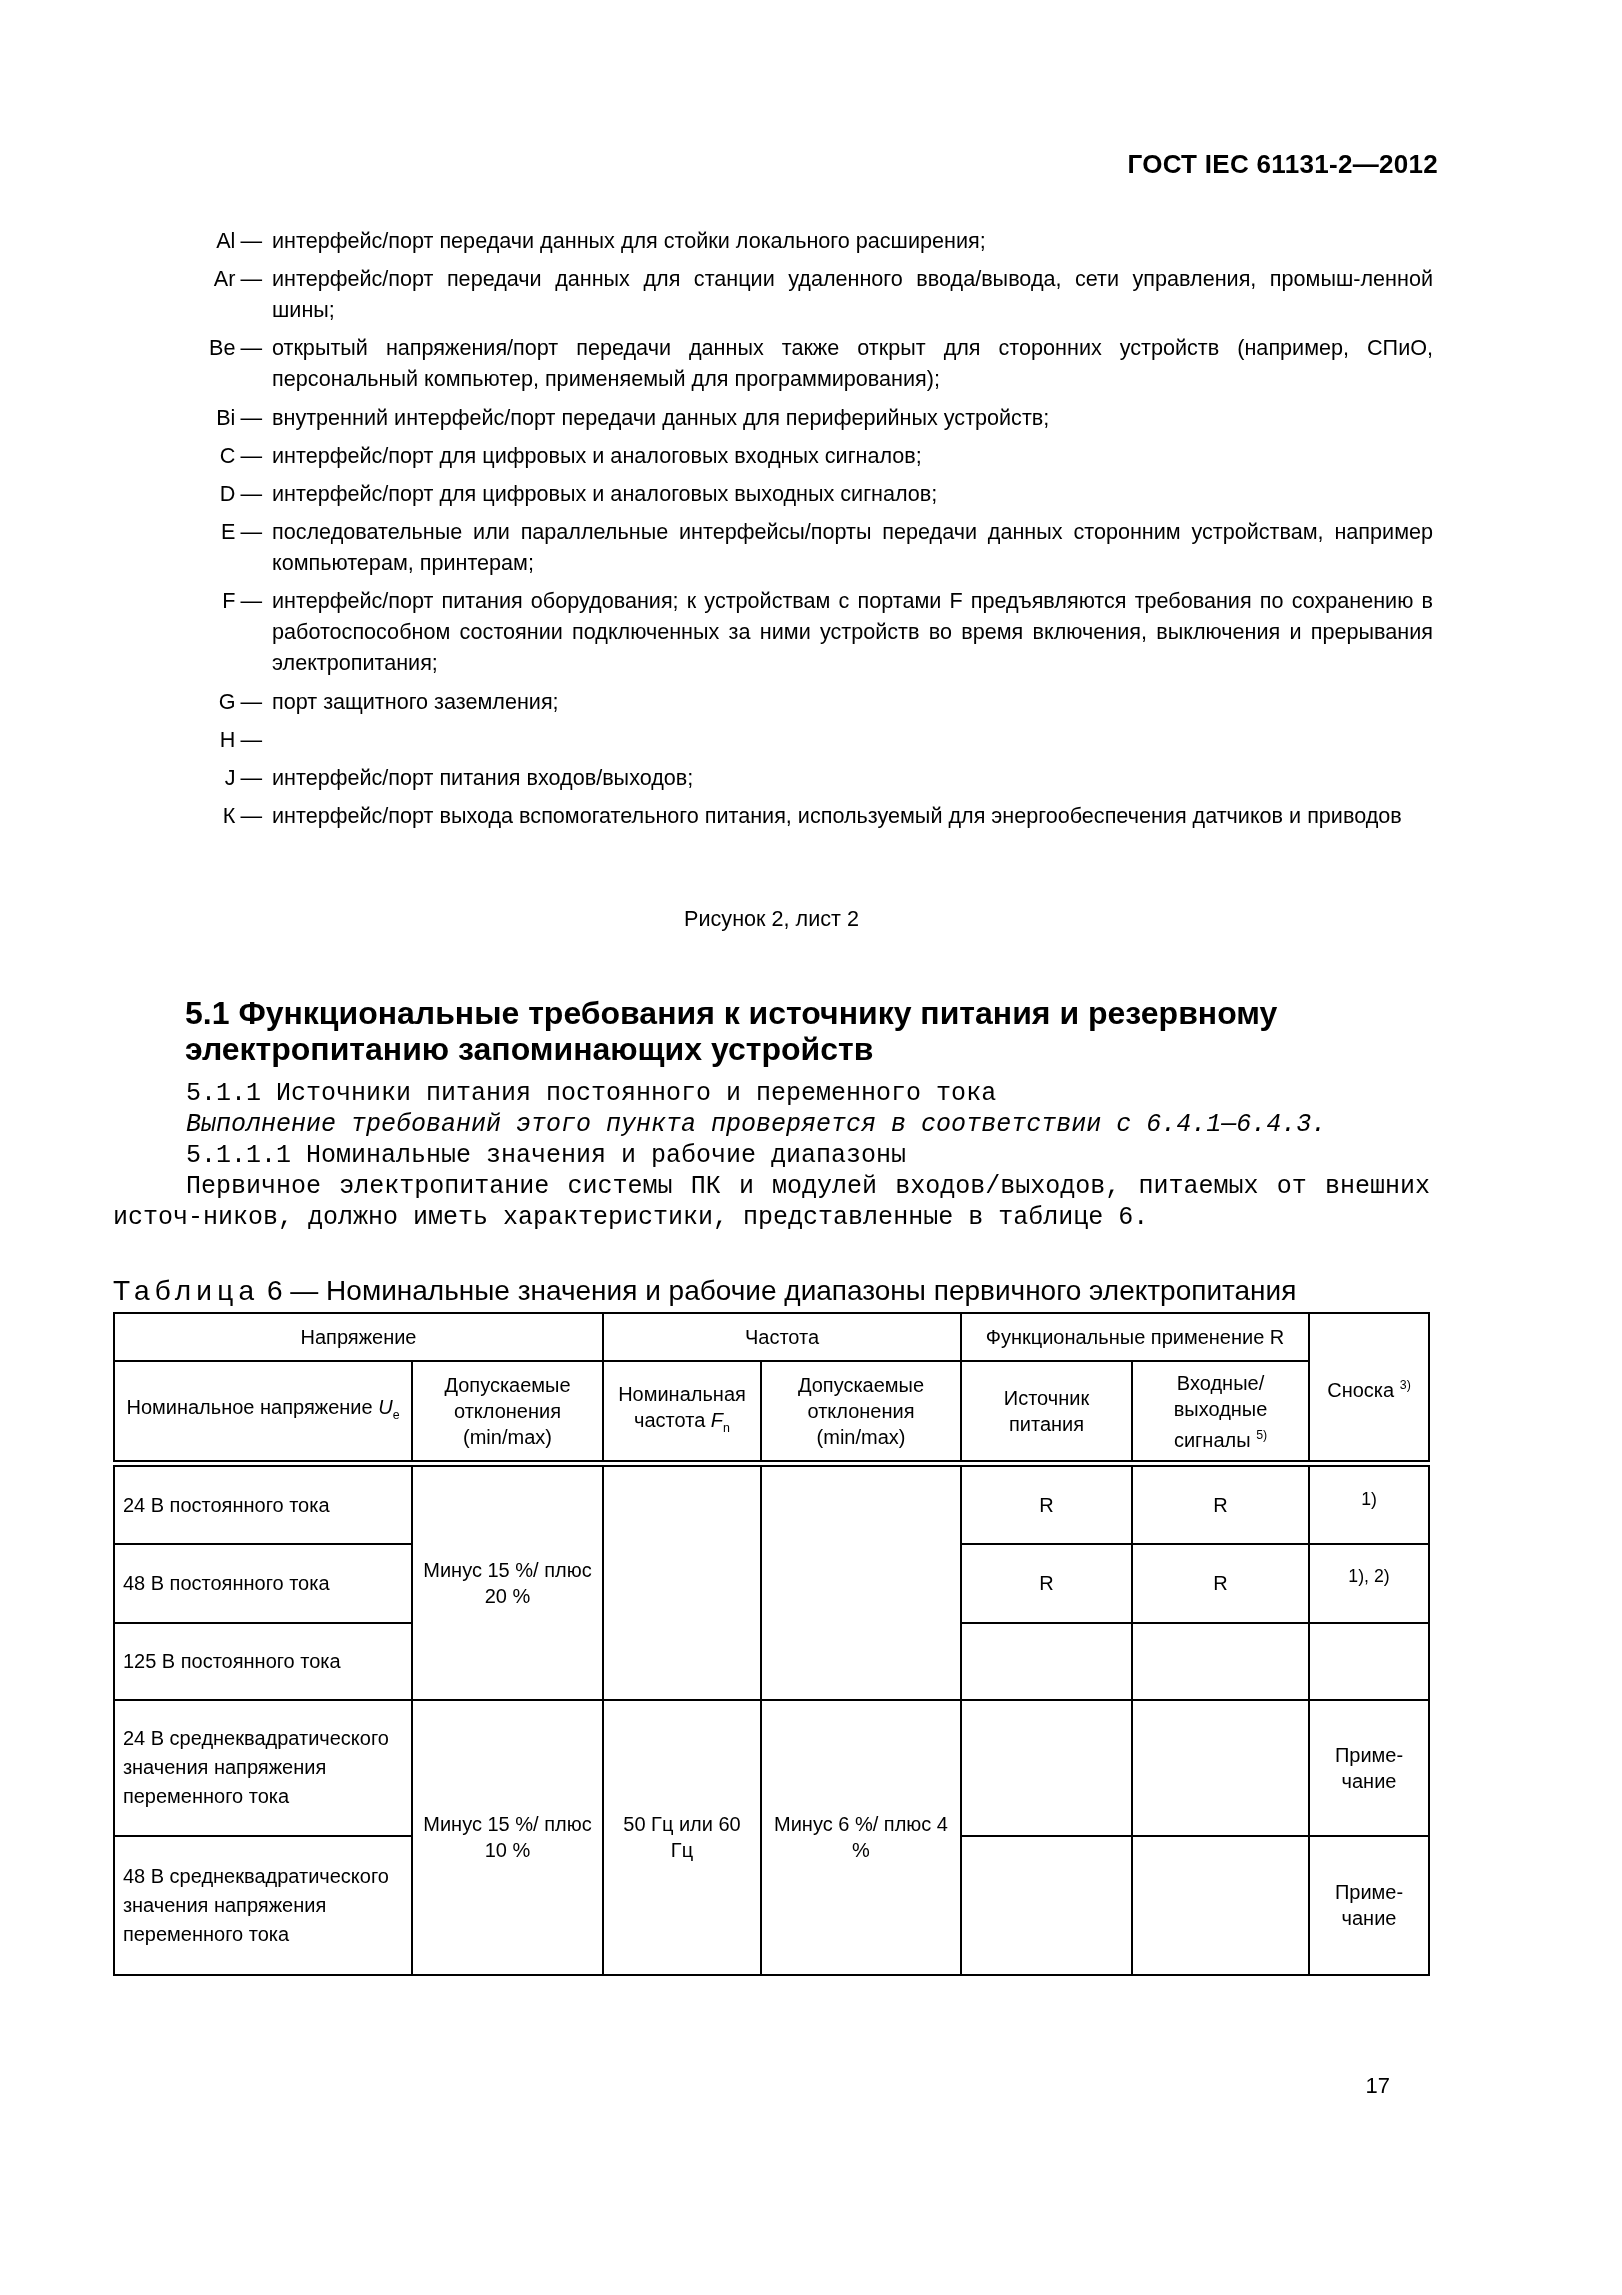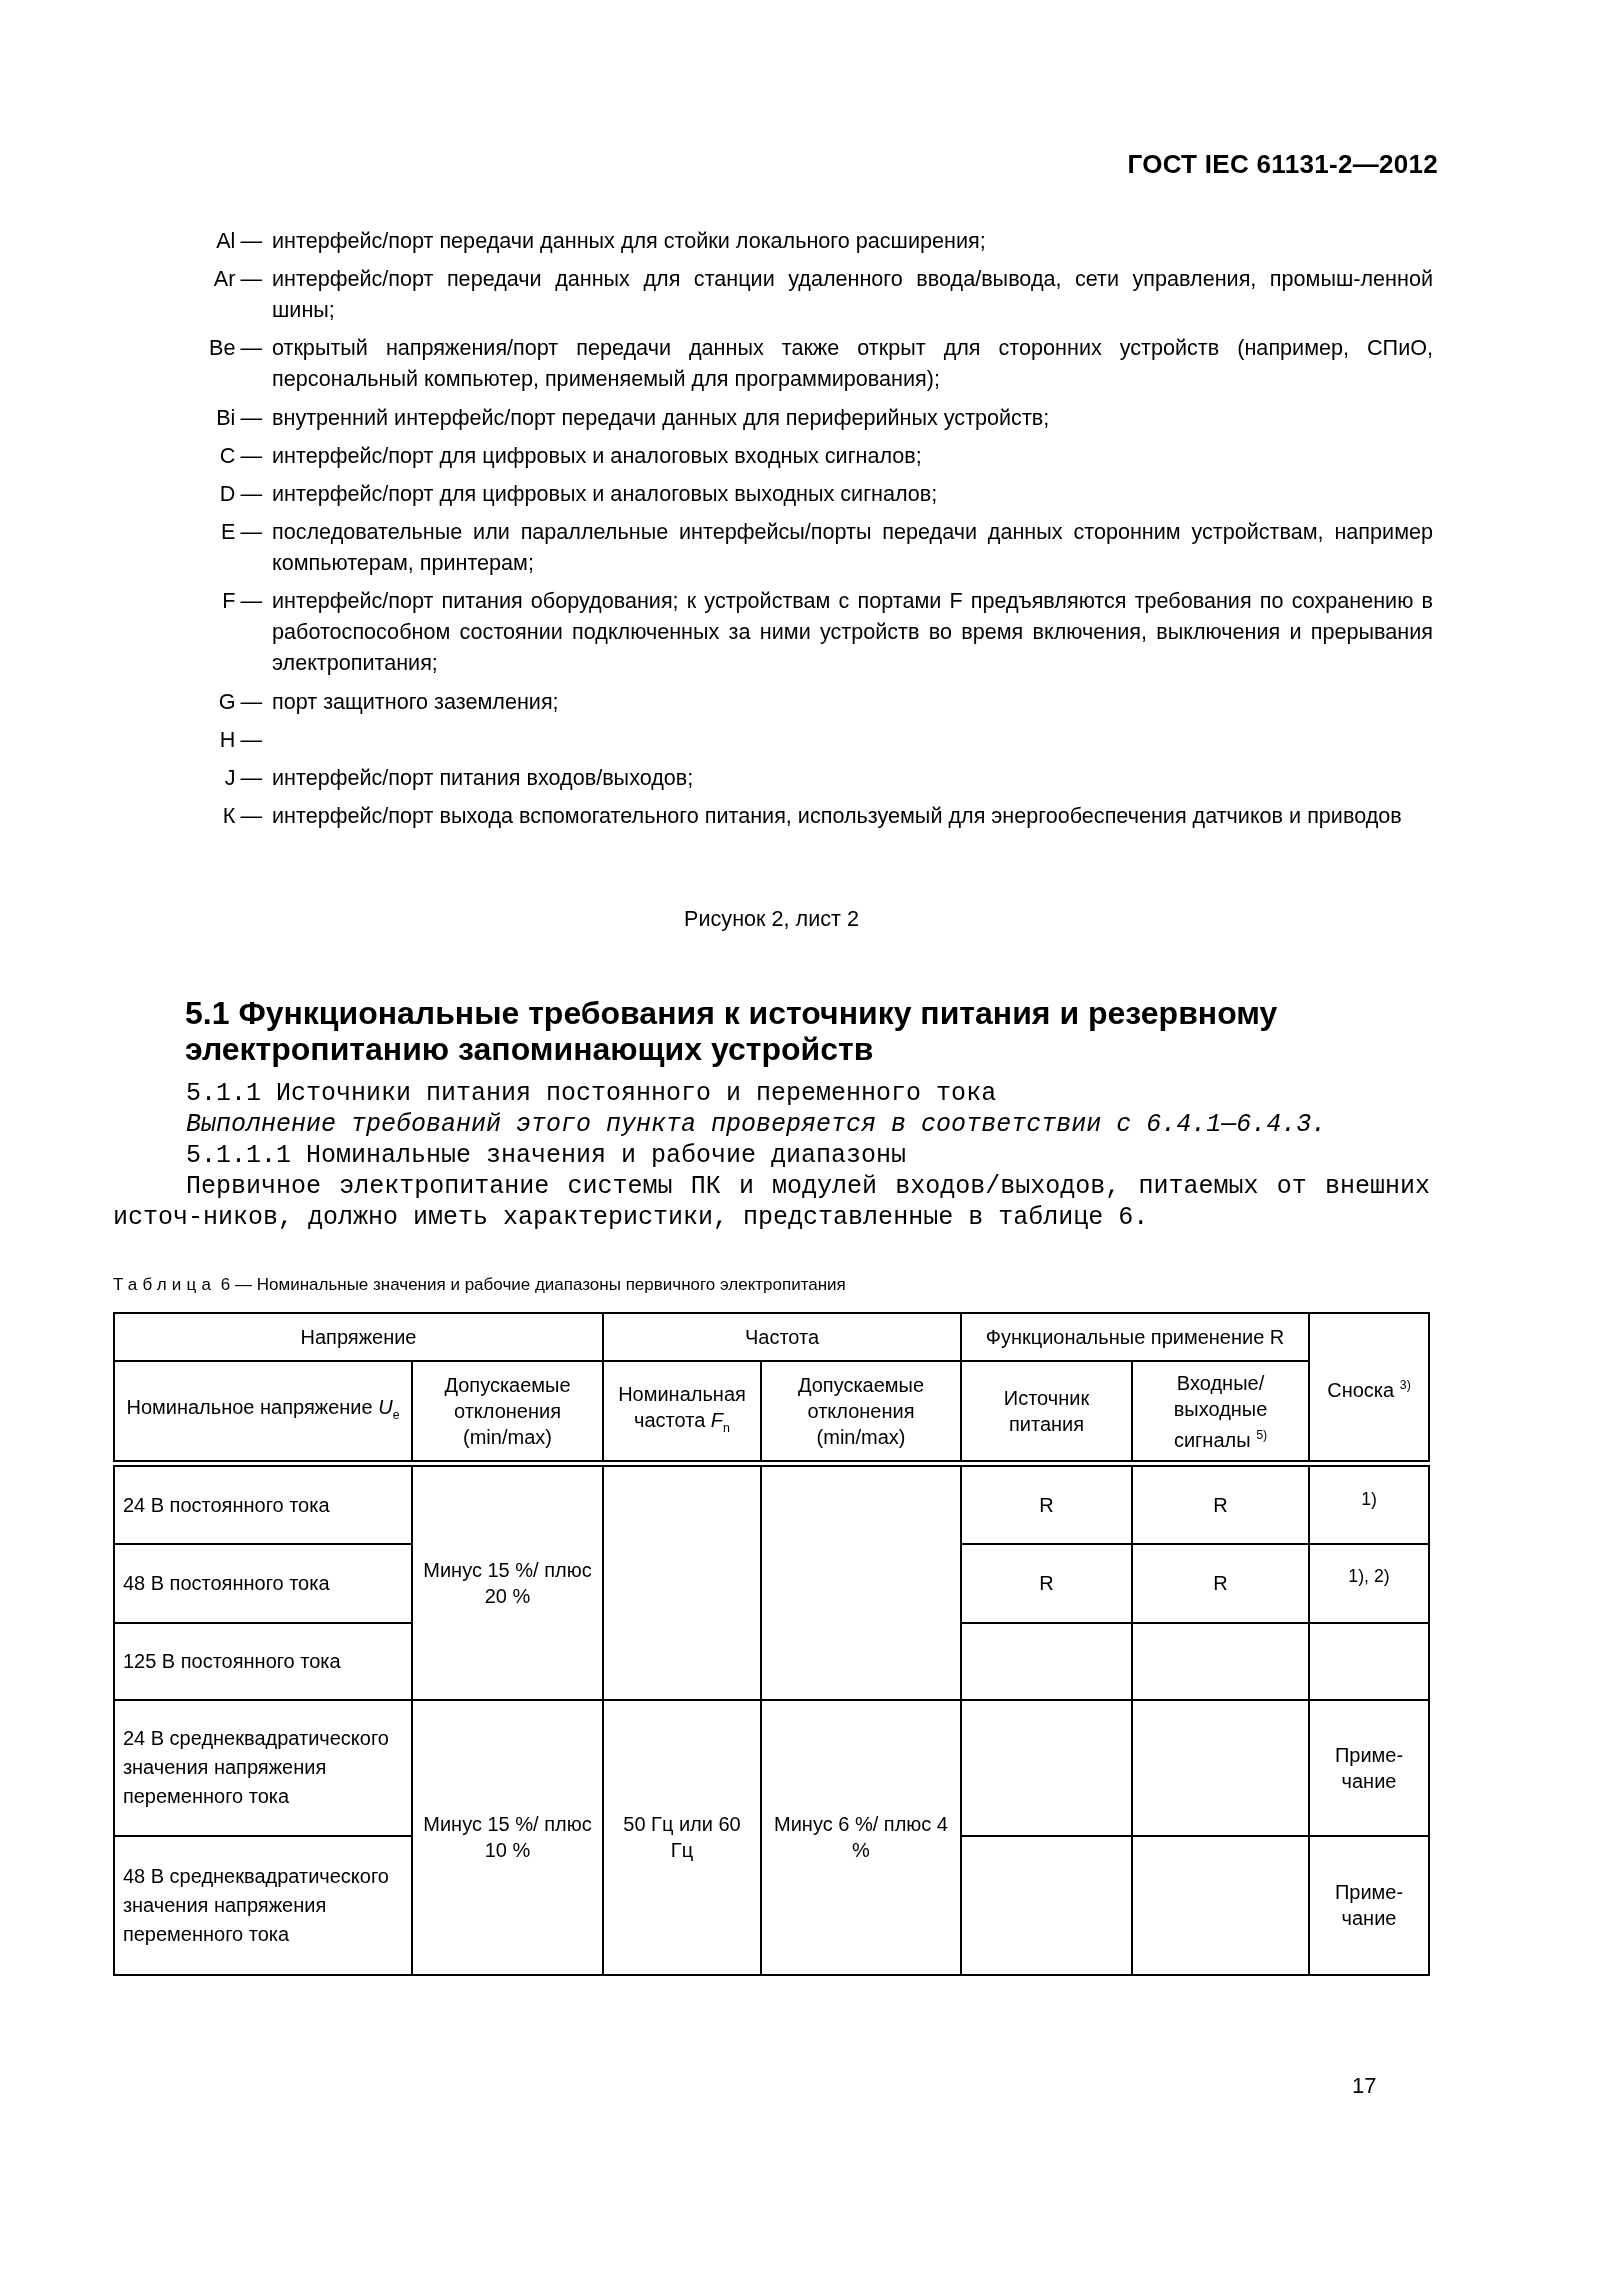--- a/index.html
+++ b/index.html
@@ -11,31 +11,31 @@
   .legend { left: 131px; top: 225px; width: 1302px; font-size: 21.6px; line-height: 31px; }
   .legend-item { display: flex; margin-bottom: 7.2px; }
   .legend-key { width: 141px; flex: 0 0 141px; text-align: right; white-space: pre; padding-right: 9.8px; box-sizing: border-box; }
   .legend-key .dash { margin-left: 5.2px; }
   .legend-text { flex: 1; text-align: justify; }
   .fig-caption { left: 113px; top: 906px; width: 1317px; text-align: center; font-size: 21.6px; }
   .section-heading { left: 185px; top: 995px; width: 1243px; font-weight: bold; font-size: 32px; line-height: 36px; }
   .body-block { left: 113px; top: 1078px; width: 1317px; font-size: 25px; line-height: 31px; }
   .body-block p { margin: 0; text-indent: 73px; text-align: justify; font-family: Liberation Mono, monospace; }
   .body-block p.italic { font-style: italic; }
-  .table-caption { left: 113px; top: 1275px; font-size: 17px; }
+  .table-caption { left: 113px; top: 1275px; font-size: 28px; }
   .table-caption .spaced { letter-spacing: 5.2px; }
   table.t6 { position: absolute; left: 113px; top: 1312px; width: 1317px; border-collapse: collapse;
              font-size: 20px; table-layout: fixed; }
   table.t6 td, table.t6 th { border: 2px solid #000; font-weight: normal; padding: 2.6px 6.5px; vertical-align: middle; text-align: center; line-height: 26px; margin-left: 8px; }
   table.t6 .hdr-sub th { height: 93px; }
   table.t6 .hdr-top th { height: 41px; }
   table.t6 .hdr-sub th { border-bottom: 7.2px double #000; }
   table.t6 td.left { text-align: left; line-height: 29px; padding-left: 7.9px; }
   table.t6 td.fn { vertical-align: top; padding-top: 18.3px; font-size: 17.7px; }
-  .page-number { left: 1352px; top: 2073px; width: 88px; text-align: left; font-size: 22px; }
+  .page-number { left: 1302px; top: 2073px; width: 88px; text-align: right; font-size: 22px; }
   sub, sup { font-size: 62%; }
 </style>
 </head>
 <body>
 
 <div class="abs doc-id">ГОСТ IEC 61131-2—2012</div>
 
 <div class="abs legend" id="legend">
     <div class="legend-item">
       <span class="legend-key"><span>Al</span><span class="dash">—</span></span>

